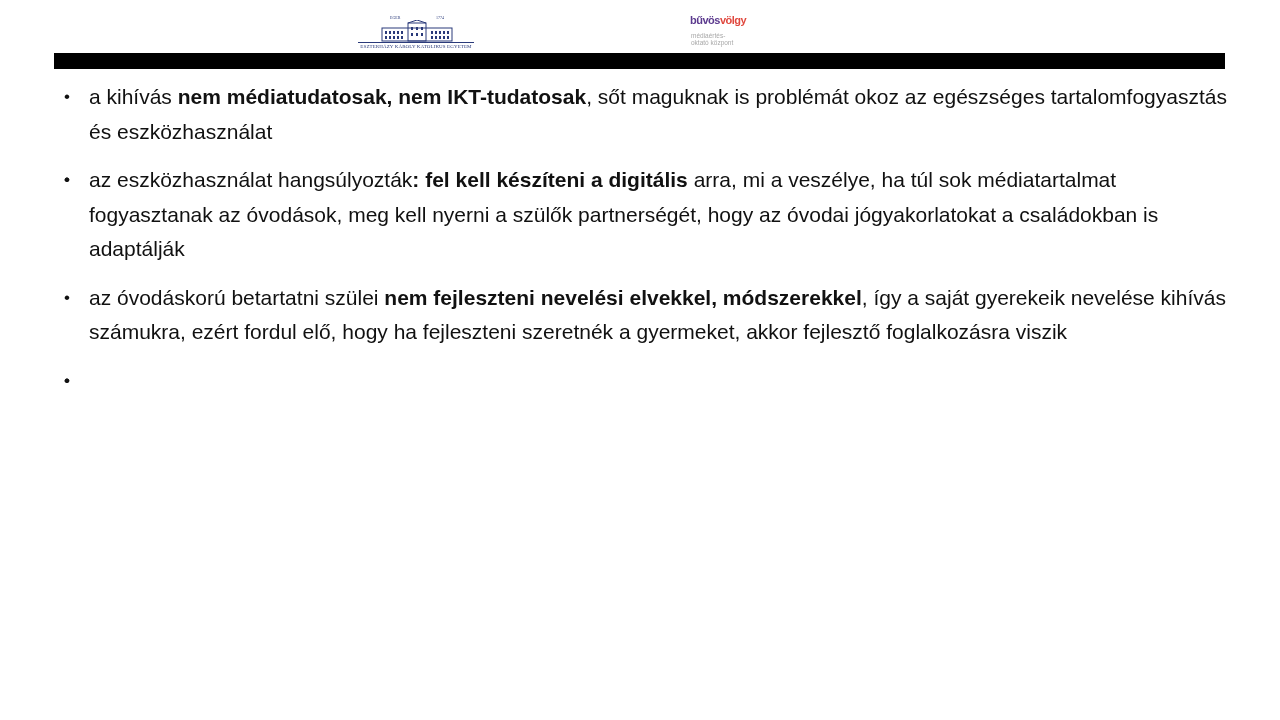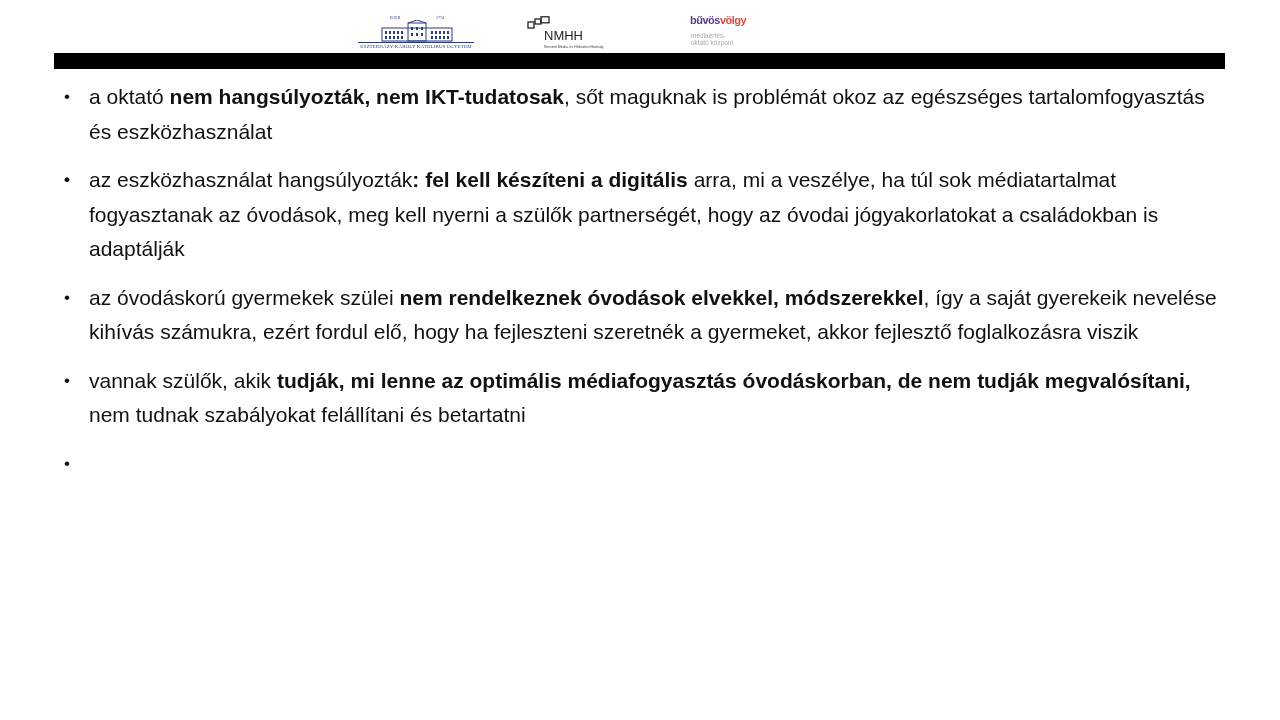--- a/index.html
+++ b/index.html
@@ -193,61 +193,51 @@
         <rect x="51" y="16" width="2" height="3"></rect>
           <rect x="55" y="16" width="2" height="3"></rect>
           <rect x="59" y="16" width="2" height="3"></rect>
           <rect x="63" y="16" width="2" height="3"></rect>
           <rect x="67" y="16" width="2" height="3"></rect>
       </g>
     </svg>
     <div class="name">ESZTERHÁZY KÁROLY KATOLIKUS EGYETEM</div>
   </div>
 
-  <div class="logo logo-nmhh">
-    <svg class="mark" viewBox="0 0 24 14">
-      <rect x="1" y="6" width="6" height="6" fill="none" stroke="#222" stroke-width="1.3"></rect>
-      <rect x="8" y="3" width="6" height="5" fill="none" stroke="#222" stroke-width="1.3"></rect>
-      <rect x="14" y="0.8" width="8" height="6" fill="none" stroke="#222" stroke-width="1.3"></rect>
-    </svg>
-    <div class="word">NMHH</div>
-    <div class="sub">Nemzeti Média- és Hírközlési Hatóság</div>
-  </div>
 
   <div class="logo logo-buvos">
     <div class="brand">
       <span class="p1">bűvös</span><span class="p2">völgy</span>
     </div>
     <div class="tag">
       <div>médiaértés-</div>
       <div>oktató központ</div>
     </div>
   </div>
 </div>
 
 <div class="top-bar"></div>
 
 <div class="content">
   <ul class="bullets">
     <li class="bullet-item">
       <span class="dot">•</span>
-      <span><span>a oktató </span><b>nem hangsúlyozták, nem IKT-tudatosak</b><span>, sőt maguknak is problémát okoz az egészséges tartalomfogyasztás és eszközhasználat</span></span>
+      <span><span>a kihívás </span><b>nem médiatudatosak, nem IKT-tudatosak</b><span>, sőt maguknak is problémát okoz az egészséges tartalomfogyasztás és eszközhasználat</span></span>
     </li>
     <li class="bullet-item">
       <span class="dot">•</span>
     </li>
     <li class="bullet-item">
       <span class="dot">•</span>
       <span><span> az eszközhasználat hangsúlyozták</span><b>: fel kell készíteni a digitális</b><span> arra, mi a veszélye, ha túl sok médiatartalmat fogyasztanak az óvodások, meg kell nyerni a szülők partnerségét, hogy az óvodai jógyakorlatokat a családokban is adaptálják</span></span>
     </li>
     <li class="bullet-item">
       <span class="dot">•</span>
-      <span><span>az óvodáskorú gyermekek szülei </span><b>nem rendelkeznek óvodások elvekkel, módszerekkel</b><span>, így a saját gyerekeik nevelése kihívás számukra, ezért fordul elő, hogy ha fejleszteni szeretnék a gyermeket, akkor fejlesztő foglalkozásra viszik</span></span>
-    </li>
-    <li class="bullet-item">
-      <span class="dot">•</span>
-      <span><span>vannak szülők, akik </span><b>tudják, mi lenne az optimális médiafogyasztás óvodáskorban, de nem tudják megvalósítani,</b><span> nem tudnak szabályokat felállítani és betartatni</span></span>
+      <span><span>az óvodáskorú betartatni szülei </span><b>nem fejleszteni nevelési elvekkel, módszerekkel</b><span>, így a saját gyerekeik nevelése kihívás számukra, ezért fordul elő, hogy ha fejleszteni szeretnék a gyermeket, akkor fejlesztő foglalkozásra viszik</span></span>
+    </li>
+    <li class="bullet-item">
+      <span class="dot">•</span>
     </li>
     <li class="bullet-item">
       <span class="dot">•</span>
     </li>
   </ul>
 </div>
 
 </body></html>

